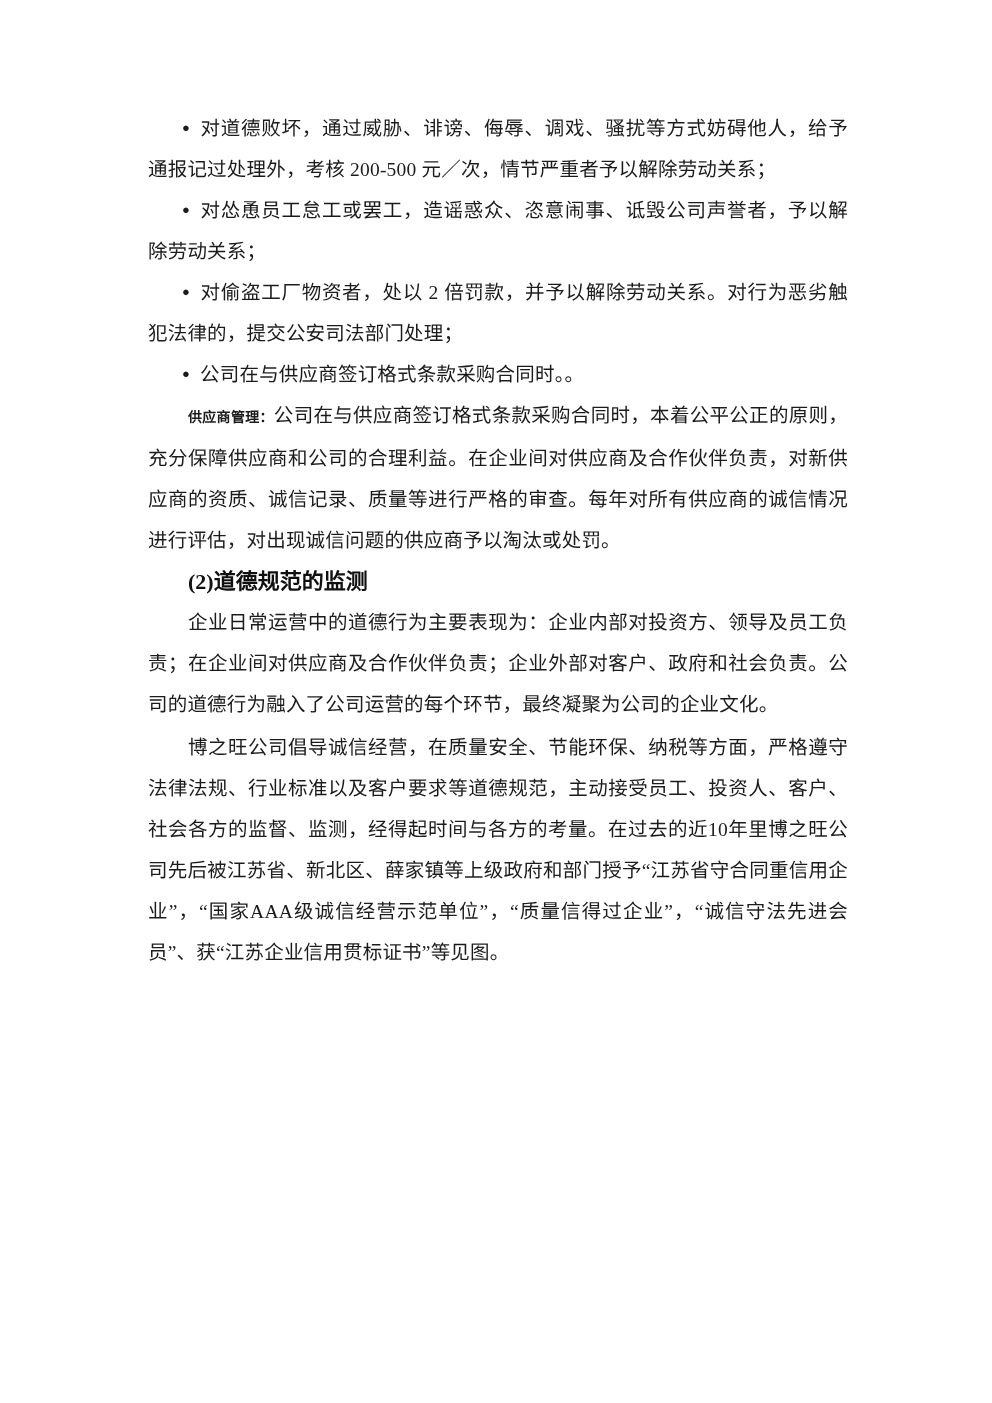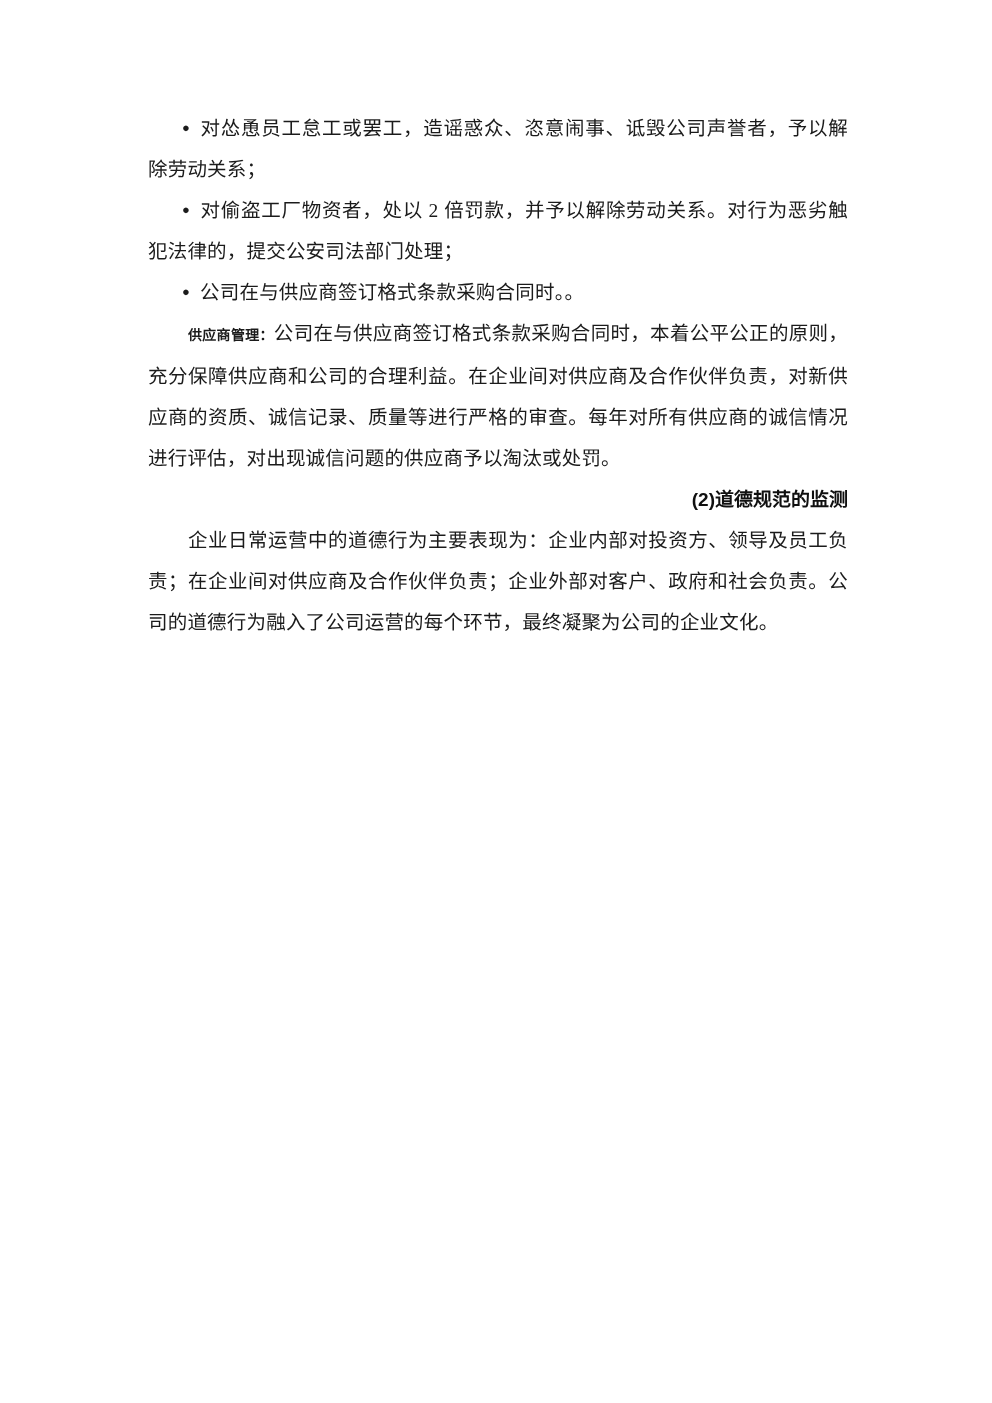--- a/index.html
+++ b/index.html
@@ -48,43 +48,45 @@
     vertical-align: 3px;
     margin-right: 10px;
   }
   .indent2 {
     text-indent: 40px;
   }
   .bold {
     font-weight: bold;
   }
   .heading {
-    font-family: Liberation Sans, sans-serif;
-    font-size: 19px;
+    font-family: Liberation Serif, serif;
+    font-size: 22px;
     font-weight: bold;
     line-height: 41px;
     color: #101010;
     text-indent: 40px;
     margin: 0;
-    text-align: right;
   }
   .sans-run {
     font-family: "Liberation Sans", "DejaVu Sans", sans-serif;
     font-size: 14px;
   }
   .blockgap {
     height: 2px;
   }
 </style>
 </head>
 <body>
 
 <div class="page">
   <div class="content">
 
+    <p class="para bullet-para">
+      <span class="bullet-indent"></span><span class="bullet-dot">●</span><span>对道德败坏，通过威胁、诽谤、侮辱、调戏、骚扰等方式妨碍他人，给予通报记过处理外，考核 200-500 元／次，情节严重者予以解除劳动关系；</span>
+    </p>
 
     <p class="para bullet-para">
       <span class="bullet-indent"></span><span class="bullet-dot">●</span><span>对怂恿员工怠工或罢工，造谣惑众、恣意闹事、诋毁公司声誉者，予以解除劳动关系；</span>
     </p>
 
     <p class="para bullet-para">
       <span class="bullet-indent"></span><span class="bullet-dot">●</span><span>对偷盗工厂物资者，处以 2 倍罚款，并予以解除劳动关系。对行为恶劣触犯法律的，提交公安司法部门处理；</span>
     </p>
 
     <p class="para bullet-para">
@@ -95,15 +97,16 @@
       <span class="bold sans-run">供应商管理：</span><span>公司在与供应商签订格式条款采购合同时，本着公平公正的原则，充分保障供应商和公司的合理利益。在企业间对供应商及合作伙伴负责，对新供应商的资质、诚信记录、质量等进行严格的审查。每年对所有供应商的诚信情况进行评估，对出现诚信问题的供应商予以淘汰或处罚。</span>
     </p>
 
 
     <p class="heading">(2)道德规范的监测</p>
 
     <p class="para indent2">企业日常运营中的道德行为主要表现为：企业内部对投资方、领导及员工负责；在企业间对供应商及合作伙伴负责；企业外部对客户、政府和社会负责。公司的道德行为融入了公司运营的每个环节，最终凝聚为公司的企业文化。</p>
 
     <div class="blockgap"></div>
 
+    <p class="para indent2">博之旺公司倡导诚信经营，在质量安全、节能环保、纳税等方面，严格遵守法律法规、行业标准以及客户要求等道德规范，主动接受员工、投资人、客户、社会各方的监督、监测，经得起时间与各方的考量。在过去的近10年里博之旺公司先后被江苏省、新北区、薛家镇等上级政府和部门授予“江苏省守合同重信用企业”，“国家AAA级诚信经营示范单位”，“质量信得过企业”，“诚信守法先进会员”、获“江苏企业信用贯标证书”等见图。</p>
 
   </div>
 </div>
 
 </body></html>

